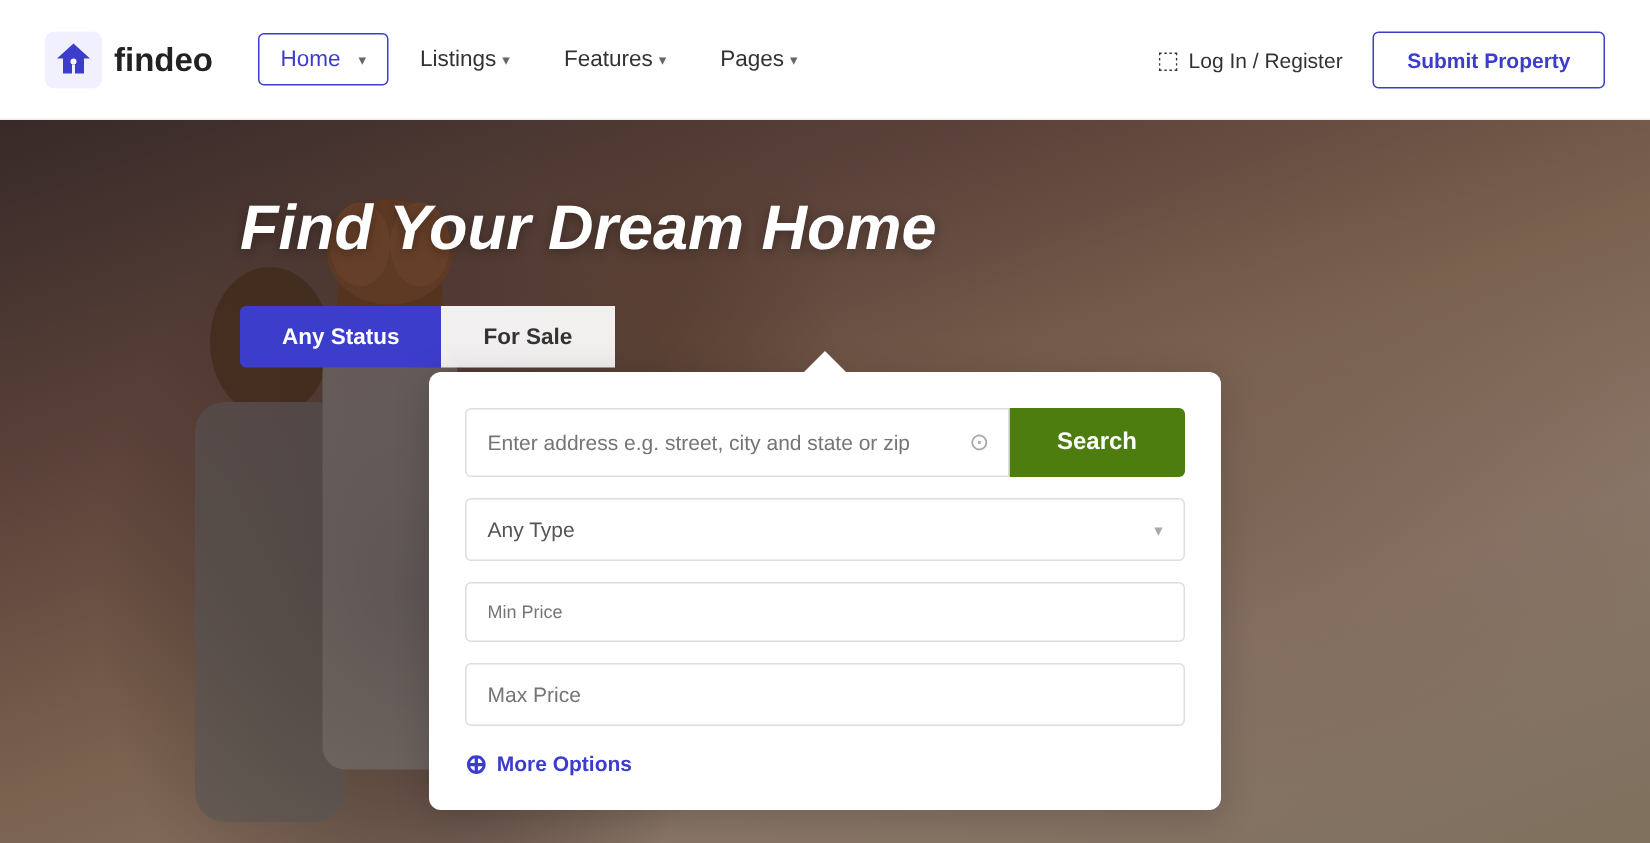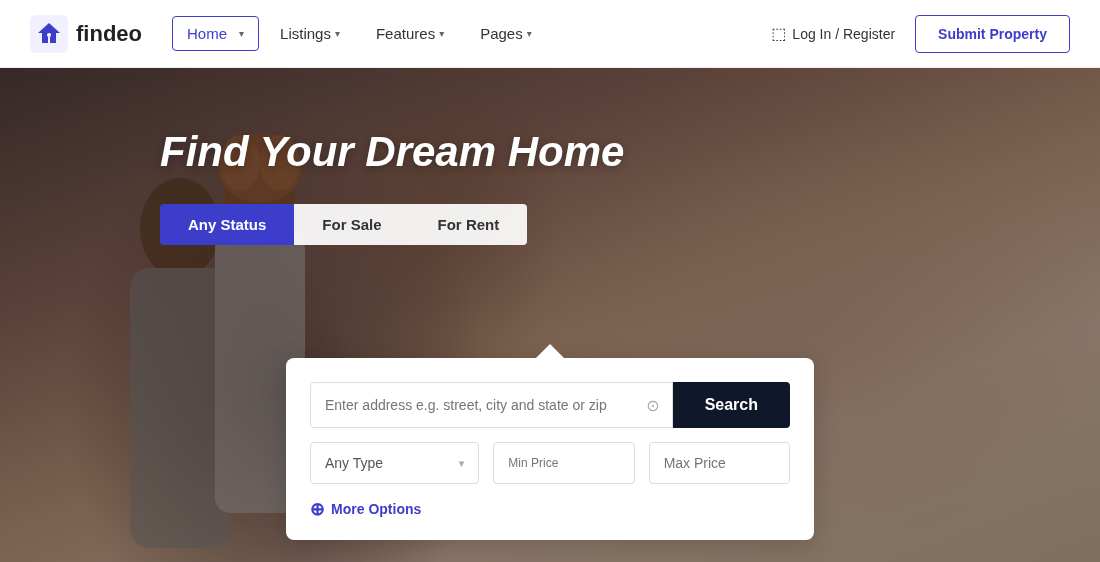--- a/index.html
+++ b/index.html
@@ -2,21 +2,21 @@
 <html><head>
   <meta charset="utf-8">
   <style>
     * { margin: 0; padding: 0; box-sizing: border-box; }
     body { font-family: 'Segoe UI', Arial, sans-serif; width: 1100px; height: 562px; overflow: hidden; }
 
     
     .navbar {
       position: absolute;
       top: 0; left: 0; right: 0;
-      height: 68px;
+      height: 80px;
       background: #fff;
       display: flex;
       align-items: center;
       padding: 0 30px;
       z-index: 10;
       border-bottom: 1px solid #eee;
     }
     .logo {
       display: flex;
       align-items: center;
@@ -197,33 +197,34 @@
     .search-location-icon {
       position: absolute;
       right: 12px;
       top: 50%;
       transform: translateY(-50%);
       color: #aaa;
       font-size: 16px;
     }
     .search-btn {
       padding: 0 32px;
-      background: #0f172a;
+      background: #4d7c0f;
       color: #fff;
       font-size: 16px;
       font-weight: 700;
       border: none;
       border-radius: 0 4px 4px 0;
       cursor: pointer;
       min-width: 100px;
     }
     .filter-row {
       display: flex;
       gap: 14px;
       margin-bottom: 14px;
+      flex-direction: column;
     }
     .filter-select {
       flex: 1;
       display: flex;
       align-items: center;
       justify-content: space-between;
       padding: 12px 14px;
       border: 1.5px solid #ddd;
       border-radius: 4px;
       font-size: 14px;
@@ -332,21 +333,20 @@
     <ellipse cx="240" cy="95" rx="20" ry="28" fill="#7a4520"></ellipse>
     <ellipse cx="280" cy="95" rx="20" ry="28" fill="#7a4520"></ellipse>
     <rect x="215" y="165" width="90" height="280" rx="15" fill="#777"></rect>
   </svg>
 
   <div class="hero-content">
     <h1 class="hero-title">Find Your Dream Home</h1>
     <div class="status-tabs">
       <button class="status-tab active">Any Status</button>
       <button class="status-tab for-sale">For Sale</button>
-      <button class="status-tab for-rent">For Rent</button>
     </div>
   </div>
 
   <div class="search-box">
     <div class="search-row">
       <div class="search-input-wrap">
         <input class="search-input" type="text" placeholder="Enter address e.g. street, city and state or zip" style="">
         <span class="search-location-icon">⊙</span>
       </div>
       <button class="search-btn">Search</button>

